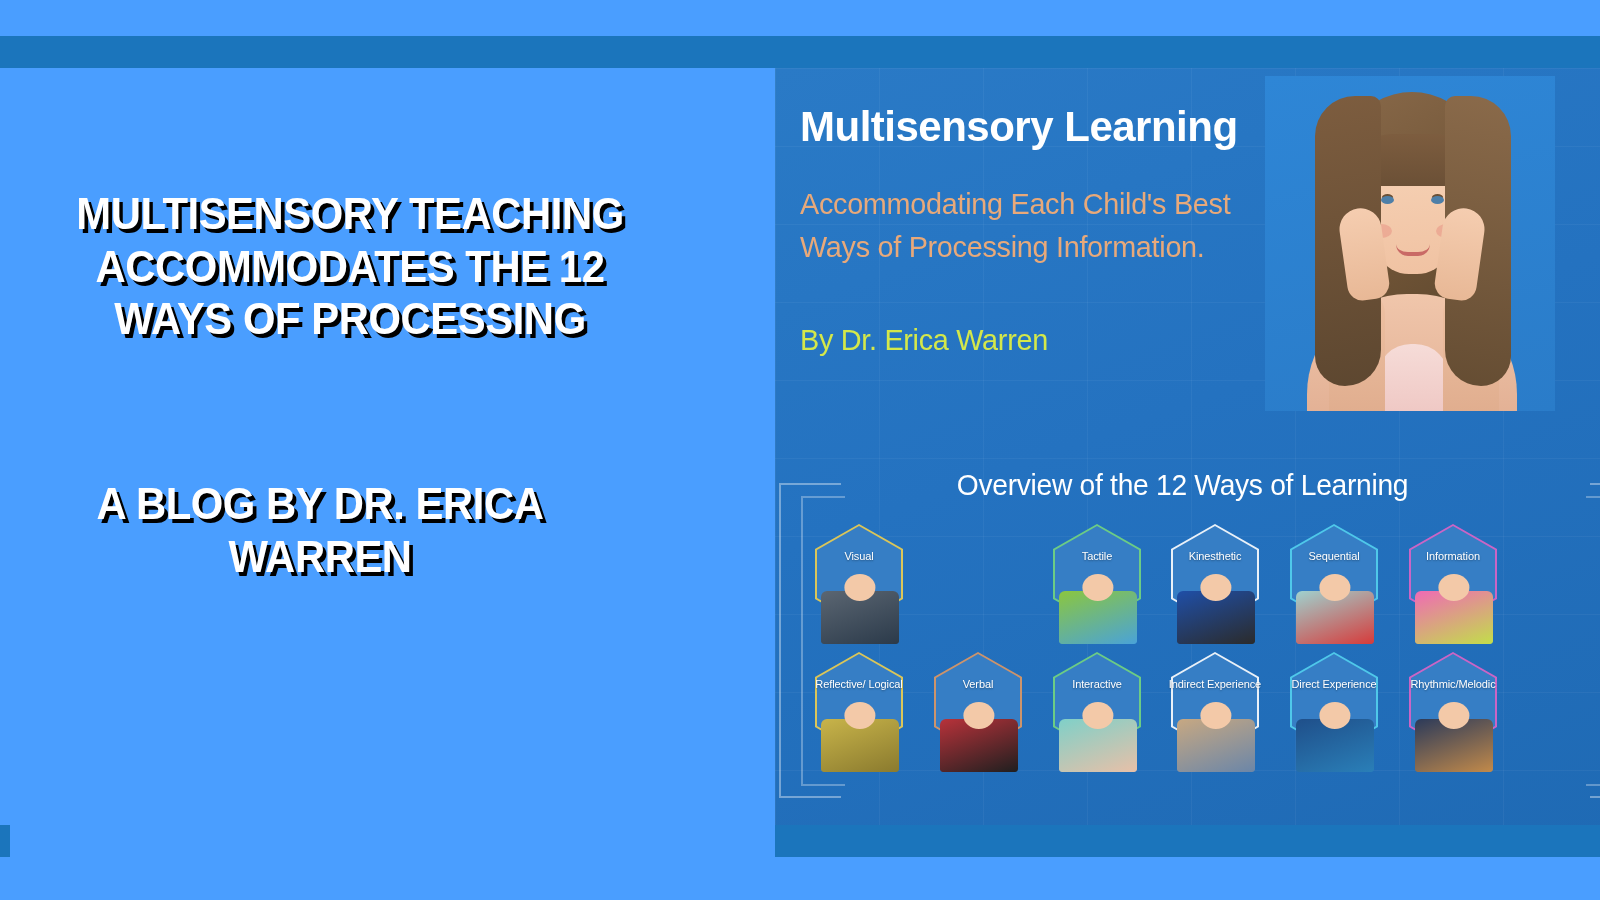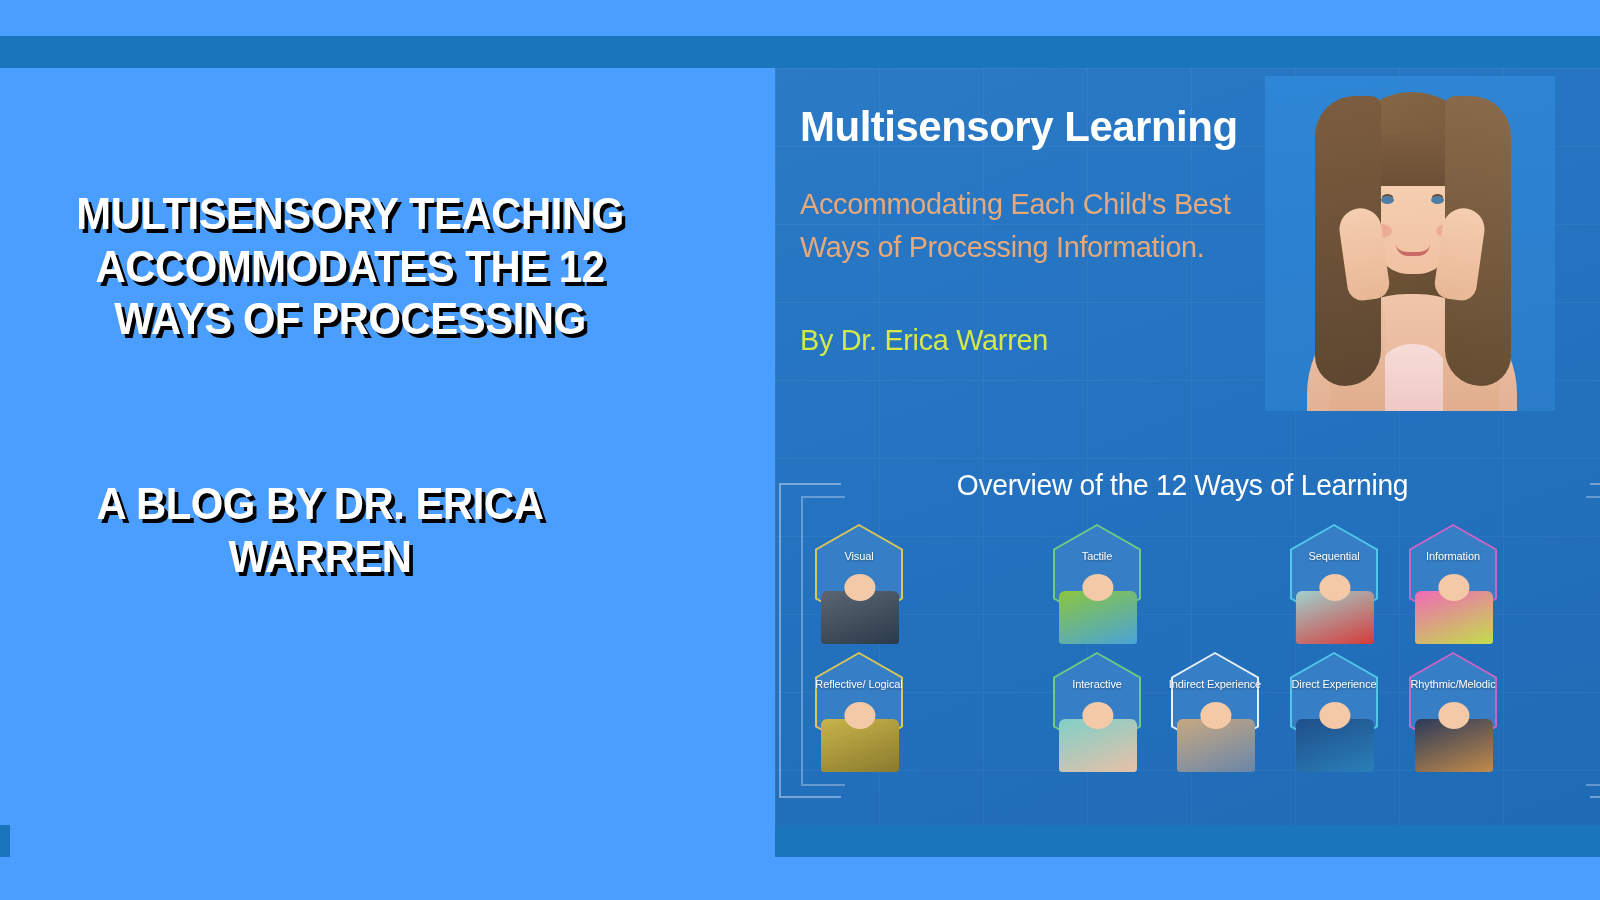--- a/index.html
+++ b/index.html
@@ -319,20 +319,29 @@
           </div>
           <div class="hex-cell c2">
             <div class="hex-ring" style="background: rgb(95, 200, 122);"></div>
             <div class="hex-shape"></div>
             <div class="hex-photo">
               <div class="hp-body" style="background: linear-gradient(160deg, rgb(139, 198, 63) 0%, rgb(74, 163, 216) 100%);"></div>
               <div class="hp-head"></div>
             </div>
             <div class="hex-label">Tactile</div>
           </div>
+          <div class="hex-cell c3">
+            <div class="hex-ring" style="background: rgb(232, 240, 248);"></div>
+            <div class="hex-shape"></div>
+            <div class="hex-photo">
+              <div class="hp-body" style="background: linear-gradient(160deg, rgb(31, 79, 168) 0%, rgb(43, 43, 43) 100%);"></div>
+              <div class="hp-head"></div>
+            </div>
+            <div class="hex-label">Kinesthetic</div>
+          </div>
           <div class="hex-cell c4">
             <div class="hex-ring" style="background: rgb(63, 195, 232);"></div>
             <div class="hex-shape"></div>
             <div class="hex-photo">
               <div class="hp-body" style="background: linear-gradient(160deg, rgb(159, 210, 207) 0%, rgb(214, 59, 59) 100%);"></div>
               <div class="hp-head"></div>
             </div>
             <div class="hex-label">Sequential</div>
           </div>
           <div class="hex-cell c5">
@@ -348,20 +357,29 @@
       <div class="hex-row r2">
           <div class="hex-cell c0">
             <div class="hex-ring" style="background: rgb(216, 193, 74);"></div>
             <div class="hex-shape"></div>
             <div class="hex-photo">
               <div class="hp-body" style="background: linear-gradient(160deg, rgb(200, 180, 74) 0%, rgb(138, 122, 46) 100%);"></div>
               <div class="hp-head"></div>
             </div>
             <div class="hex-label">Reflective/ Logical</div>
           </div>
+          <div class="hex-cell c1">
+            <div class="hex-ring" style="background: rgb(201, 138, 94);"></div>
+            <div class="hex-shape"></div>
+            <div class="hex-photo">
+              <div class="hp-body" style="background: linear-gradient(160deg, rgb(184, 50, 58) 0%, rgb(31, 31, 31) 100%);"></div>
+              <div class="hp-head"></div>
+            </div>
+            <div class="hex-label">Verbal</div>
+          </div>
           <div class="hex-cell c2">
             <div class="hex-ring" style="background: rgb(95, 200, 122);"></div>
             <div class="hex-shape"></div>
             <div class="hex-photo">
               <div class="hp-body" style="background: linear-gradient(160deg, rgb(127, 208, 200) 0%, rgb(232, 192, 168) 100%);"></div>
               <div class="hp-head"></div>
             </div>
             <div class="hex-label">Interactive</div>
           </div>
           <div class="hex-cell c3">

